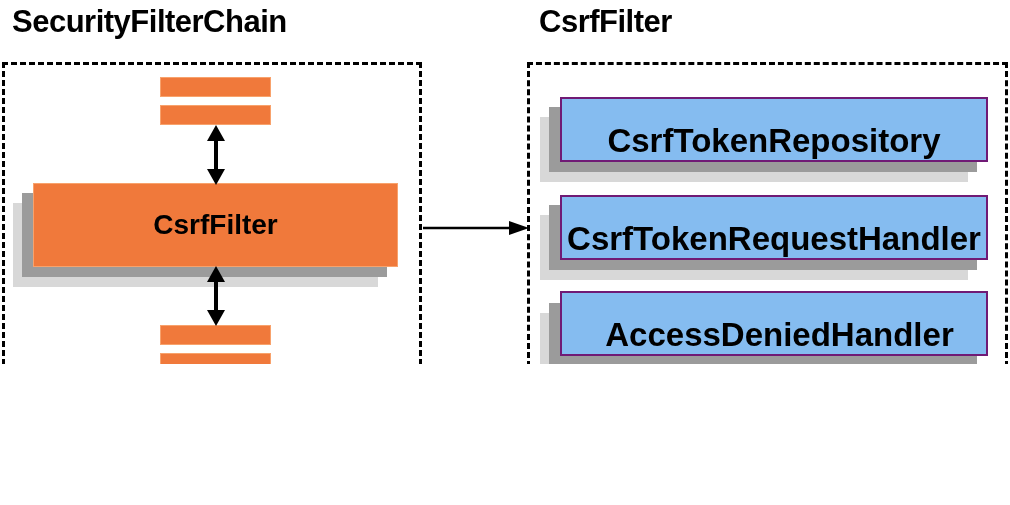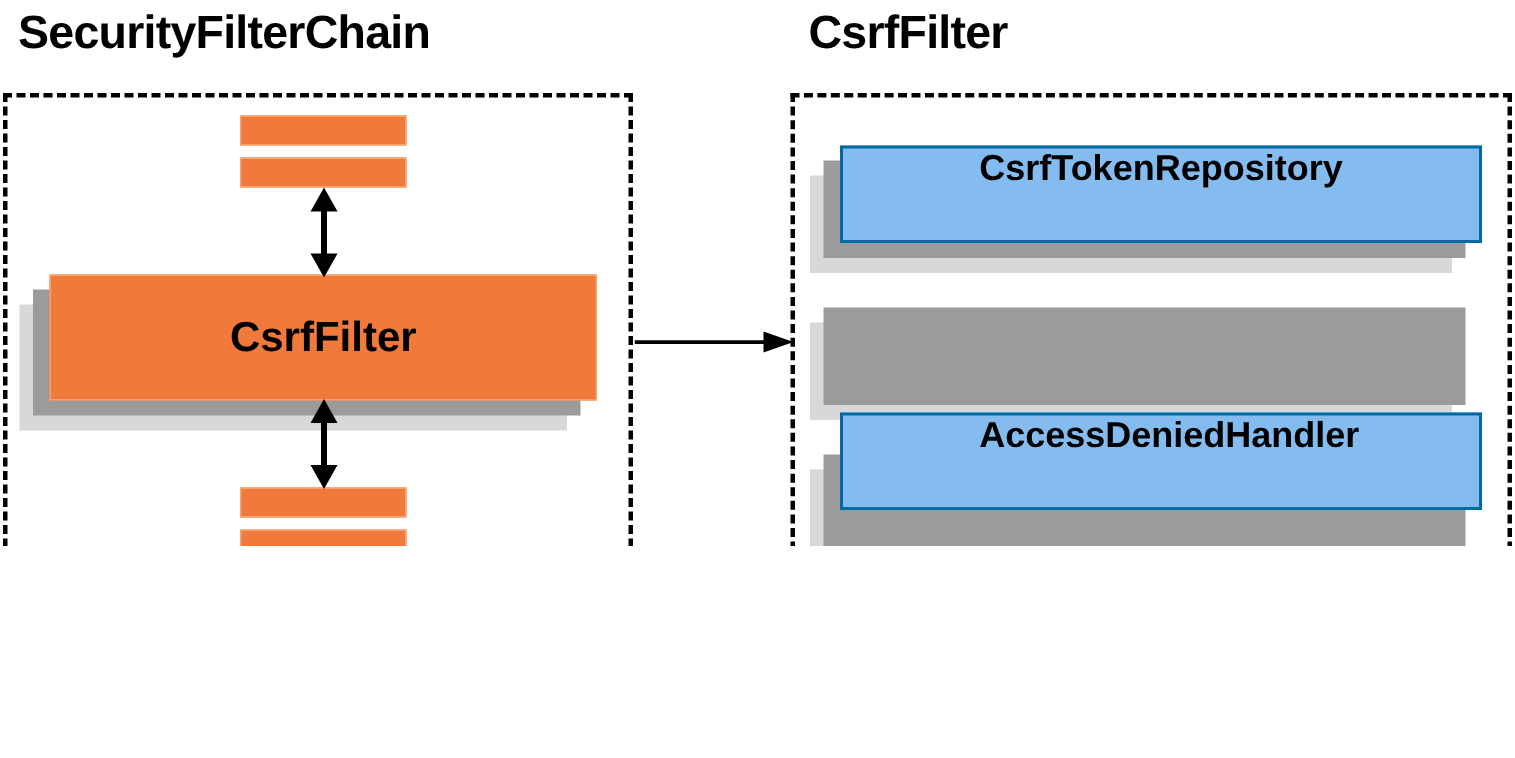--- a/index.html
+++ b/index.html
@@ -65,36 +65,36 @@
   }
   .orange-shadow-dark  { left: 22px; top: 193px; width: 365px; height: 84px; }
   .orange-shadow-light { left: 13px; top: 203px; width: 365px; height: 84px; }
 
   .blue-box {
     position: absolute;
     left: 560px;
     width: 428px;
     height: 65px;
     background: #85BCF0;
-    border: 2px solid #0369a1;
+    border: 2px solid #701a75;
     box-sizing: border-box;
     display: flex;
-    align-items: flex-start;
+    align-items: flex-end;
     justify-content: center;
     font-weight: bold;
-    font-size: 24px;
+    font-size: 33px;
     color: #000000;
     white-space: nowrap;
   }
   .bshadow-dark  { left: 549px; width: 428px; height: 65px; }
   .bshadow-light { left: 540px; width: 428px; height: 65px; }
 
   .comp1 { top: 97px; }  .comp1-sd { top: 107px; } .comp1-sl { top: 117px; }
   .comp2 { top: 195px; } .comp2-sd { top: 205px; } .comp2-sl { top: 215px; }
-  .comp3 { top: 275px; padding-left: 11px; } .comp3-sd { top: 303px; } .comp3-sl { top: 313px; }
+  .comp3 { top: 291px; padding-left: 11px; } .comp3-sd { top: 303px; } .comp3-sl { top: 313px; }
   .comp4 { top: 391px; } .comp4-sd { top: 401px; } .comp4-sl { top: 411px; }
 
   .arrow-svg { position: absolute; display: block; }
   .varrow1 { left: 204px; top: 125px; }
   .varrow2 { left: 204px; top: 266px; }
   .harrow  { left: 423px; top: 219px; }
 </style>
 </head>
 <body>
 
@@ -134,20 +134,23 @@
   </svg>
 
   <div class="shadow light bshadow-light comp1-sl"></div>
   <div class="shadow dark bshadow-dark comp1-sd"></div>
   <div class="blue-box comp1">
     <span>CsrfTokenRepository</span>
   </div>
 
   <div class="shadow light bshadow-light comp2-sl"></div>
   <div class="shadow dark bshadow-dark comp2-sd"></div>
+  <div class="blue-box comp2">
+    <span>CsrfTokenRequestHandler</span>
+  </div>
 
   <div class="shadow light bshadow-light comp3-sl"></div>
   <div class="shadow dark bshadow-dark comp3-sd"></div>
   <div class="blue-box comp3">
     <span>AccessDeniedHandler</span>
   </div>
 
   <div class="shadow light bshadow-light comp4-sl"></div>
   <div class="shadow dark bshadow-dark comp4-sd"></div>
 

